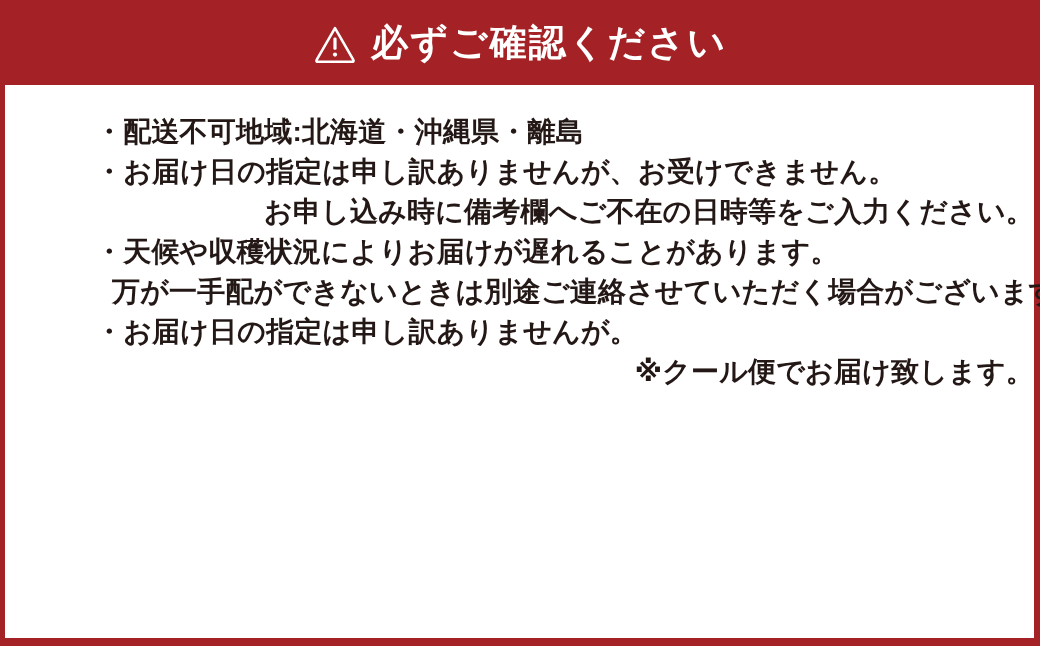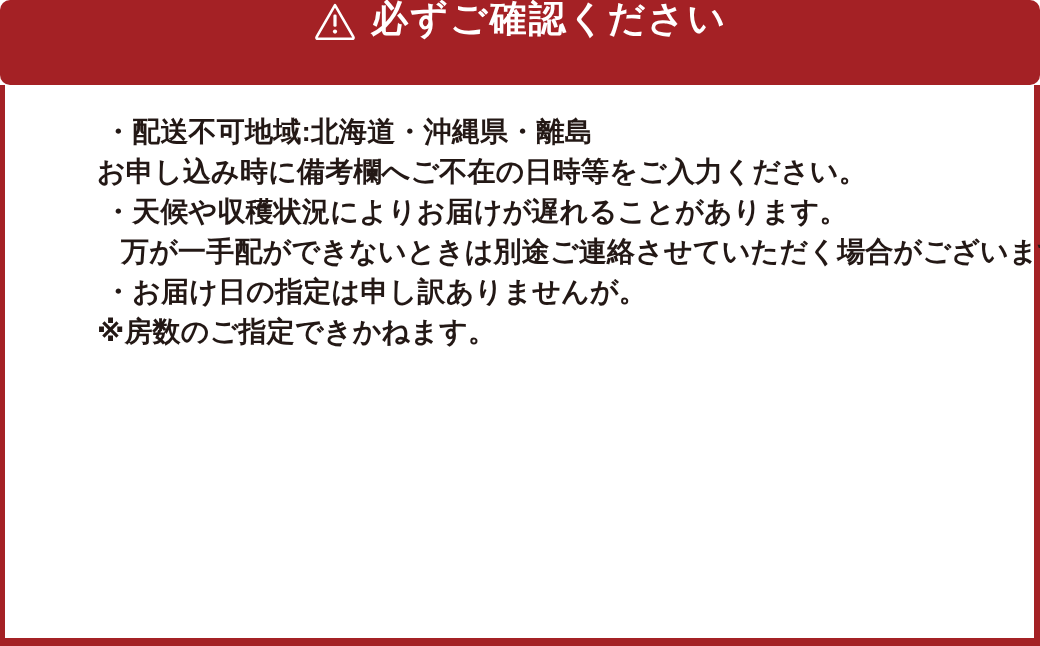--- a/index.html
+++ b/index.html
@@ -22,24 +22,23 @@
 
   
   .notice-header {
     position: absolute;
     top: 0;
     left: 0;
     width: 1040px;
     height: 85px;
     background: #A42125;
     display: flex;
-    align-items: flex-start;
+    align-items: center;
     justify-content: center;
     box-sizing: border-box;
-    border-radius: 10px;
   }
 
   .warning-icon {
     display: block;
     width: 44px;
     height: 40px;
     margin-right: 14px;
     flex: none;
     position: relative;
     top: 1px;
@@ -67,38 +66,38 @@
     border-bottom: 8px solid #A42125;
     background: #ffffff;
   }
 
   .notice-list {
     position: absolute;
     top: 0;
     left: 0;
     right: 0;
     margin: 0;
-    padding: 9px;
+    padding: 0;
     list-style: none;
     padding-top: 27px;
   }
 
   .notice-line {
     color: #231815;
     font-size: 28px;
     font-weight: bold;
     line-height: 40px;
     height: 40px;
     white-space: nowrap;
     letter-spacing: 0.2px;
   }
 
   
   .indent-bullet { padding-left: 90px; }   
-  .indent-flush  { padding-left: 83px; }   
+  .indent-flush  { padding-left: 83px; text-align: right; }   
   .indent-deep   { padding-left: 107px; }  
 </style>
 </head>
 <body>
 
 <div class="notice-card">
 
   <div class="notice-header">
     <span class="warning-icon">
       <svg viewBox="0 0 44 40" width="44" height="40" aria-hidden="true">
@@ -106,21 +105,22 @@
         <rect x="20.4" y="13.4" width="3.2" height="12.4" rx="1.4" fill="#ffffff"></rect>
         <circle cx="22" cy="30.6" r="2.1" fill="#ffffff"></circle>
       </svg>
     </span>
     <span class="header-title">必ずご確認ください</span>
   </div>
 
   <div class="notice-body">
     <ul class="notice-list">
         <li class="notice-line indent-bullet">・配送不可地域:北海道・沖縄県・離島</li>
+        <li class="notice-line indent-bullet">・お届け日の指定は申し訳ありませんが、お受けできません。</li>
         <li class="notice-line indent-flush">お申し込み時に備考欄へご不在の日時等をご入力ください。</li>
         <li class="notice-line indent-bullet">・天候や収穫状況によりお届けが遅れることがあります。</li>
         <li class="notice-line indent-deep">万が一手配ができないときは別途ご連絡させていただく場合がございます。</li>
         <li class="notice-line indent-bullet">・お届け日の指定は申し訳ありませんが。</li>
-        <li class="notice-line indent-flush">※房数のご指定できかねます。</li>
+        <li class="notice-line indent-flush">※クール便でお届け致します。</li>
       </ul>
   </div>
 
 </div>
 
 </body></html>

